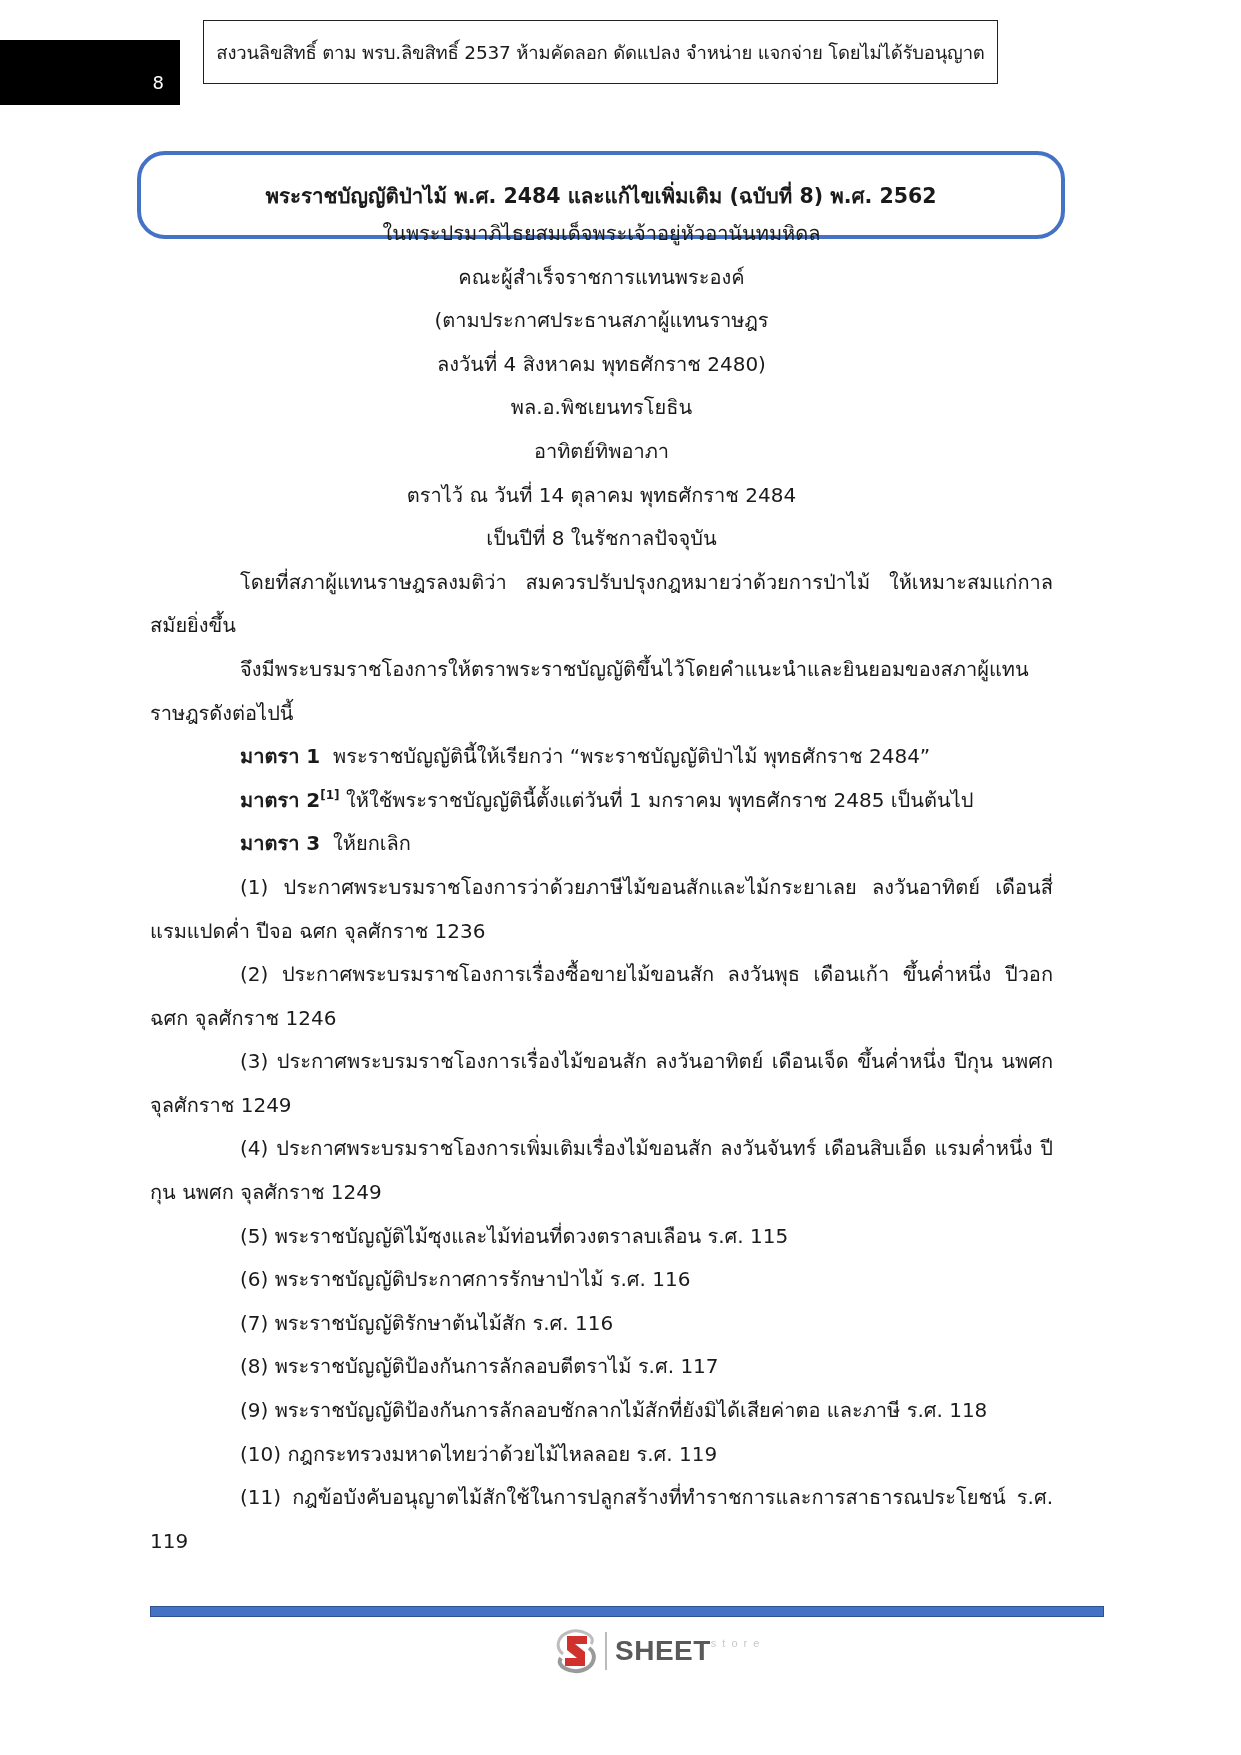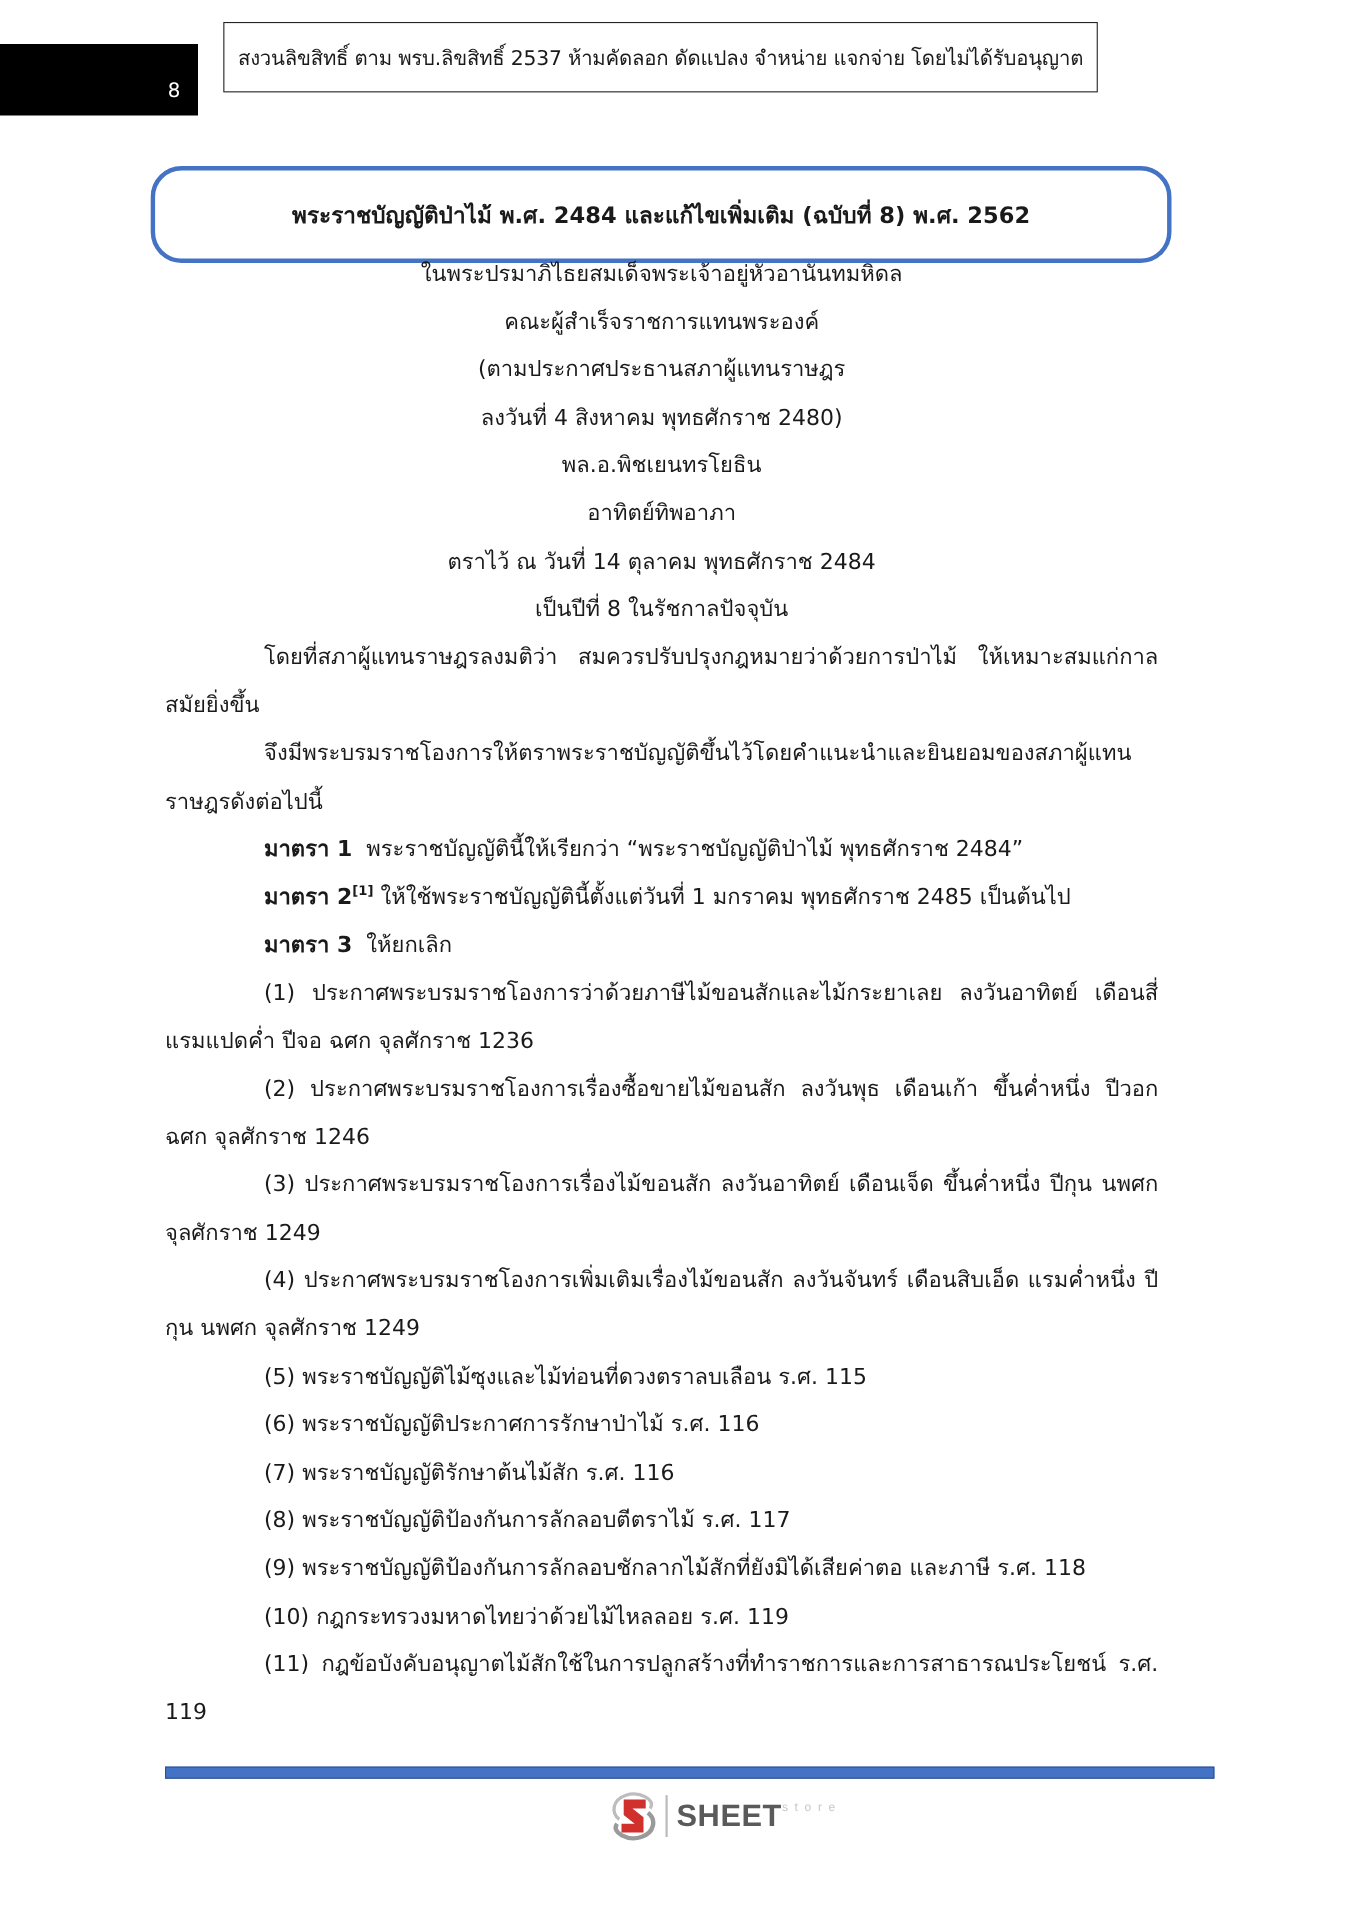--- a/index.html
+++ b/index.html
@@ -6,21 +6,21 @@
   body { width: 1241px; height: 1755px; position: relative; overflow: hidden;
          font-family: "DejaVu Sans", "Liberation Sans", sans-serif; color: #1a1a1a; }
   .page-tab { position: absolute; left: 0; top: 40px; width: 180px; height: 65px; background: #000; }
   .page-tab .num { position: absolute; right: 16px; bottom: 12px; color: #fff; font-size: 18px; }
   .copyright { position: absolute; left: 203px; top: 20px; width: 795px; height: 64px;
                border: 1.5px solid #222; box-sizing: border-box; display: flex; align-items: center;
                justify-content: center; font-size: 18.5px; letter-spacing: -0.2px; white-space: nowrap; }
   .title-box { position: absolute; left: 137px; top: 136px; width: 928px; height: 88px; box-sizing: border-box;
                border: 4px solid #4472C4; border-radius: 28px; display: flex; align-items: center; justify-content: center; margin-top: 15px; }
   .title-box .title { font-weight: bold; font-size: 20.5px; white-space: nowrap; }
-  .body { position: absolute; left: 150px; top: 227px; width: 903px; font-size: 20px; line-height: 43.6px; }
+  .body { position: absolute; left: 150px; top: 212px; width: 903px; font-size: 20px; line-height: 43.6px; }
   .center { text-align: center; white-space: nowrap; }
   .para { text-indent: 90px; text-align: justify; text-align-last: left; }
   .indent { padding-left: 90px; white-space: nowrap; }
   .b { font-weight: bold; }
   sup { font-size: 12px; line-height: 0; vertical-align: 8px; font-weight: bold; }
   .footer-bar { position: absolute; left: 150px; top: 1606px; width: 952px; height: 9px;
                 background: #4472C4; border: 1px solid #2F528F; box-sizing: content-box; }
   .logo { position: absolute; left: 553px; top: 1628px; height: 46px; display: flex; align-items: center; }
   .logo .mark { width: 46px; height: 46px; position: relative; }
   .logo .divider { width: 2px; height: 38px; background: #bbb; margin: 0 8px 0 6px; }

